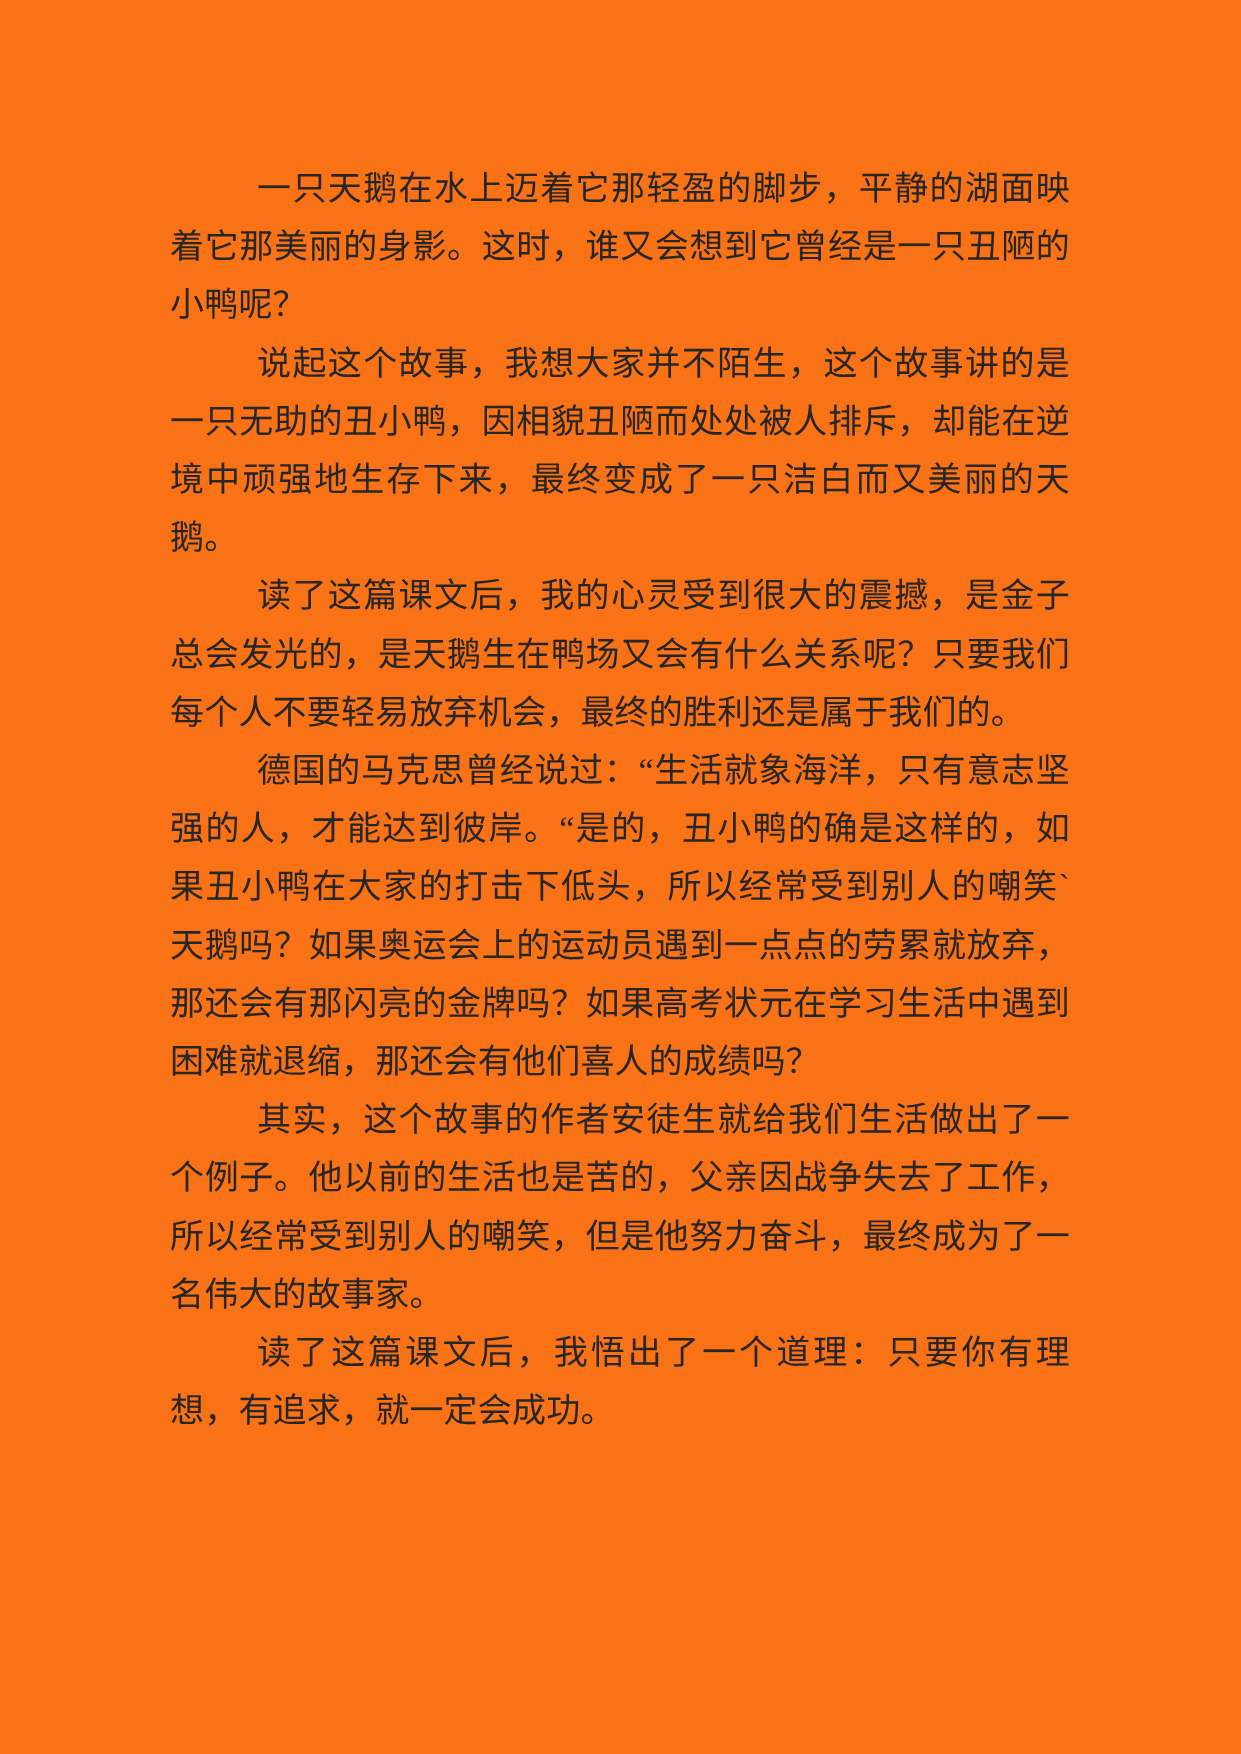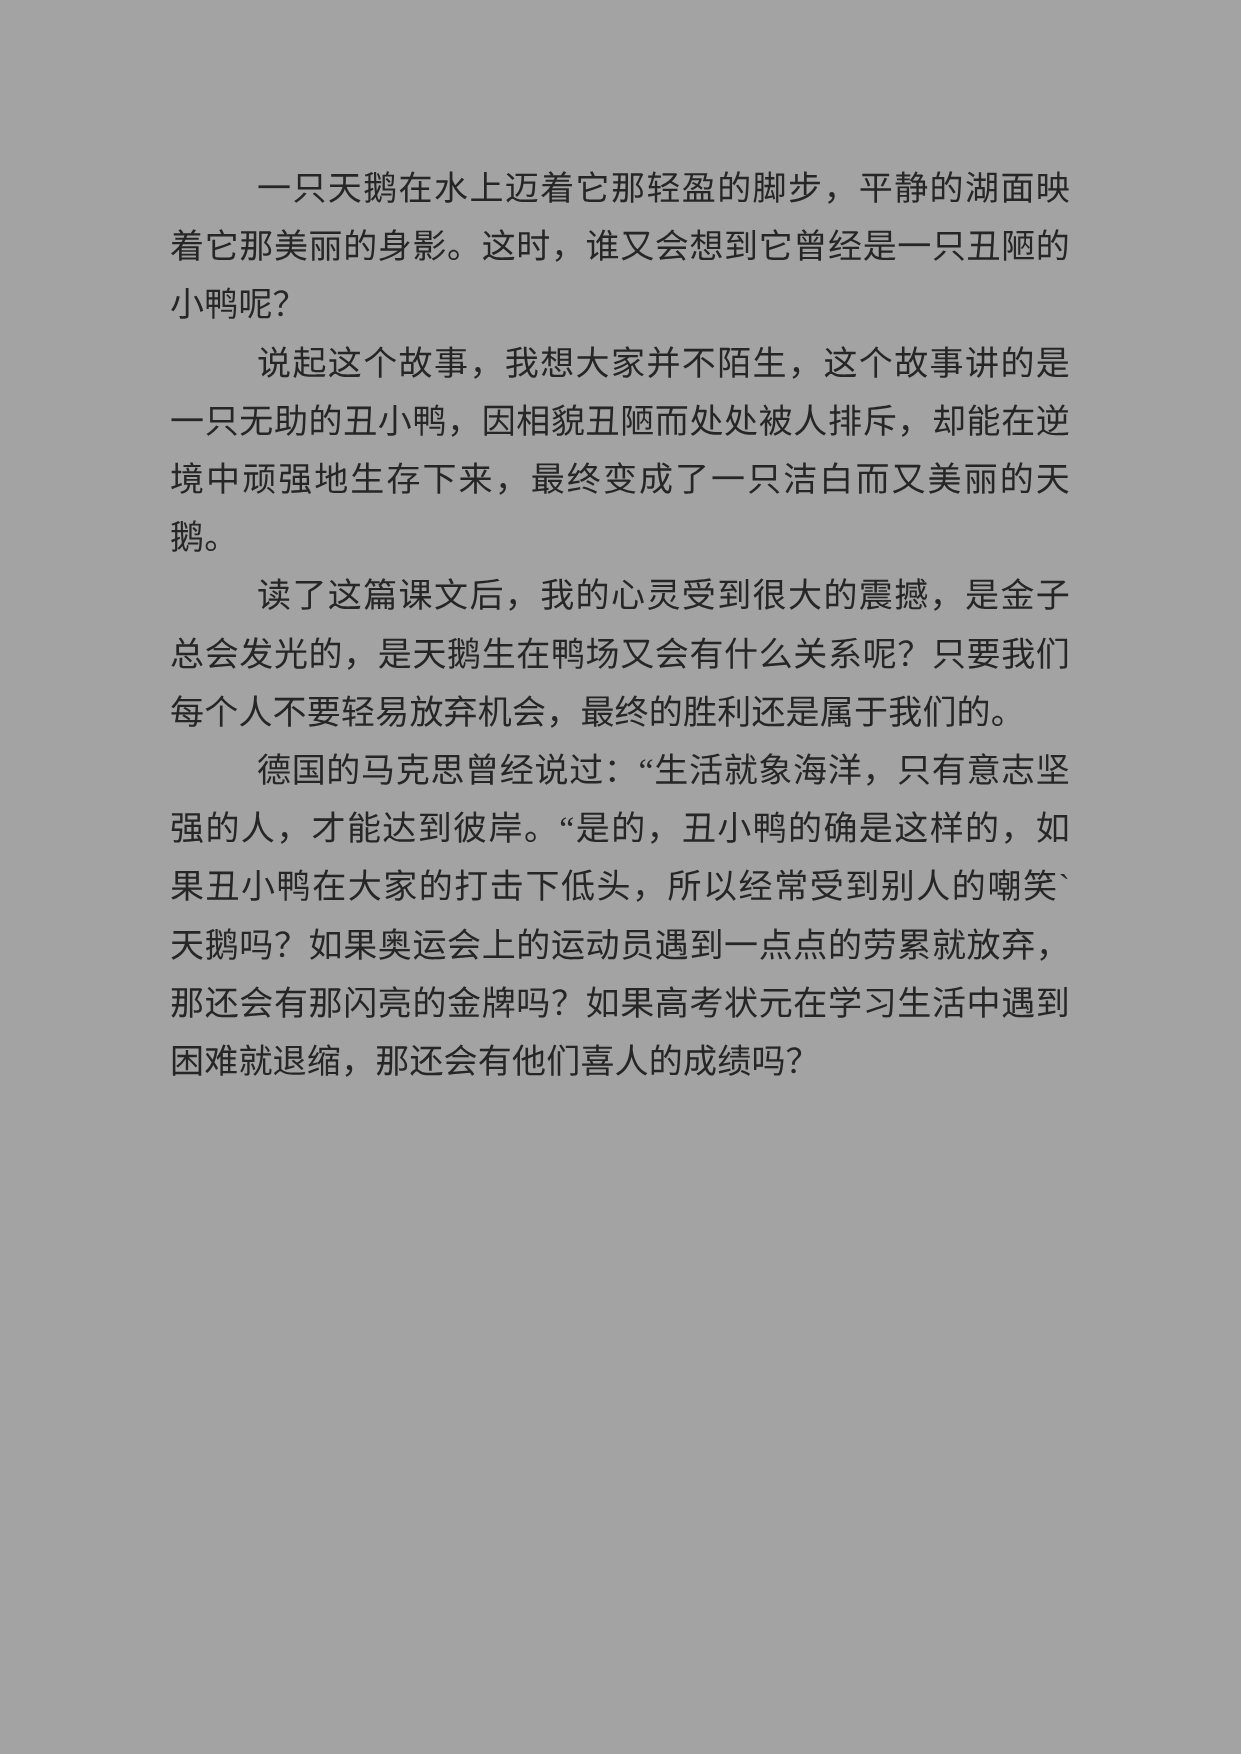--- a/index.html
+++ b/index.html
@@ -9,21 +9,21 @@
   }
   body {
     width: 1241px;
     height: 1754px;
     overflow: hidden;
   }
   .page {
     box-sizing: border-box;
     width: 1241px;
     height: 1754px;
-    background: #a3a3a3;
+    background: #f97316;
     padding: 160px 171px 0 170px;
   }
   .essay p {
     margin: 0;
     padding: 0;
     font-family: "Liberation Serif", "DejaVu Serif", serif;
     font-size: 34px;
     font-weight: 400;
     line-height: 58.2px;
     color: #262626;
@@ -37,14 +37,16 @@
 </style>
 </head>
 <body>
 
 <div class="page">
   <div class="essay">
     <p>一只天鹅在水上迈着它那轻盈的脚步，平静的湖面映着它那美丽的身影。这时，谁又会想到它曾经是一只丑陋的小鸭呢？</p>
     <p>说起这个故事，我想大家并不陌生，这个故事讲的是一只无助的丑小鸭，因相貌丑陋而处处被人排斥，却能在逆境中顽强地生存下来，最终变成了一只洁白而又美丽的天鹅。</p>
     <p>读了这篇课文后，我的心灵受到很大的震撼，是金子总会发光的，是天鹅生在鸭场又会有什么关系呢？只要我们每个人不要轻易放弃机会，最终的胜利还是属于我们的。</p>
     <p>德国的马克思曾经说过：“生活就象海洋，只有意志坚强的人，才能达到彼岸。“是的，丑小鸭的确是这样的，如果丑小鸭在大家的打击下低头，所以经常受到别人的嘲笑`天鹅吗？如果奥运会上的运动员遇到一点点的劳累就放弃，那还会有那闪亮的金牌吗？如果高考状元在学习生活中遇到困难就退缩，那还会有他们喜人的成绩吗？</p>
+    <p>其实，这个故事的作者安徒生就给我们生活做出了一个例子。他以前的生活也是苦的，父亲因战争失去了工作，所以经常受到别人的嘲笑，但是他努力奋斗，最终成为了一名伟大的故事家。</p>
+    <p>读了这篇课文后，我悟出了一个道理：只要你有理想，有追求，就一定会成功。</p>
   </div>
 </div>
 
 </body></html>

